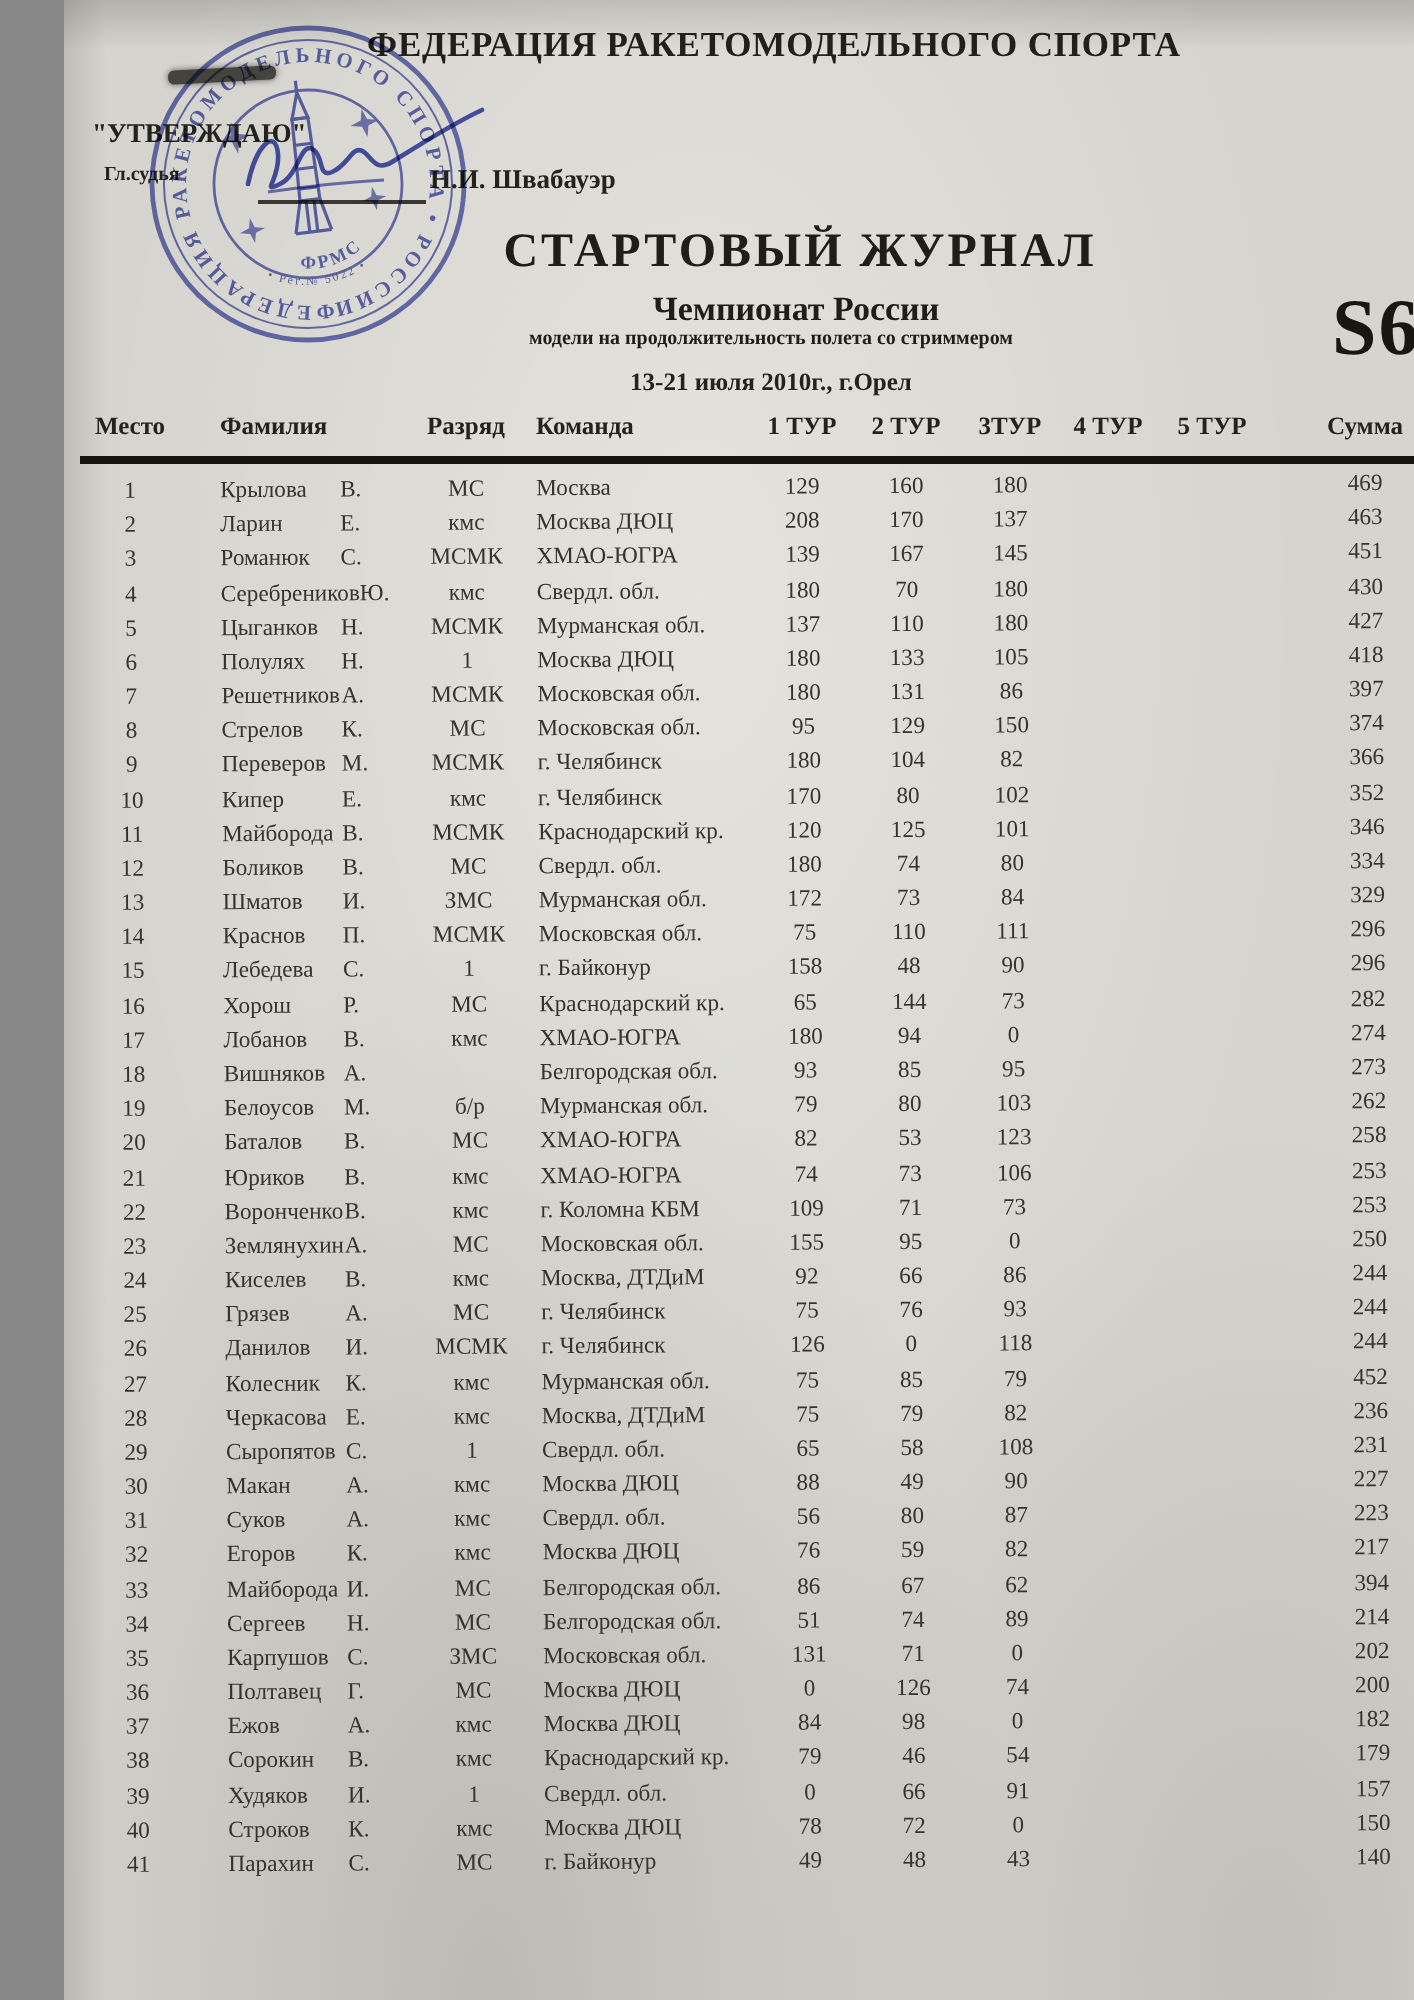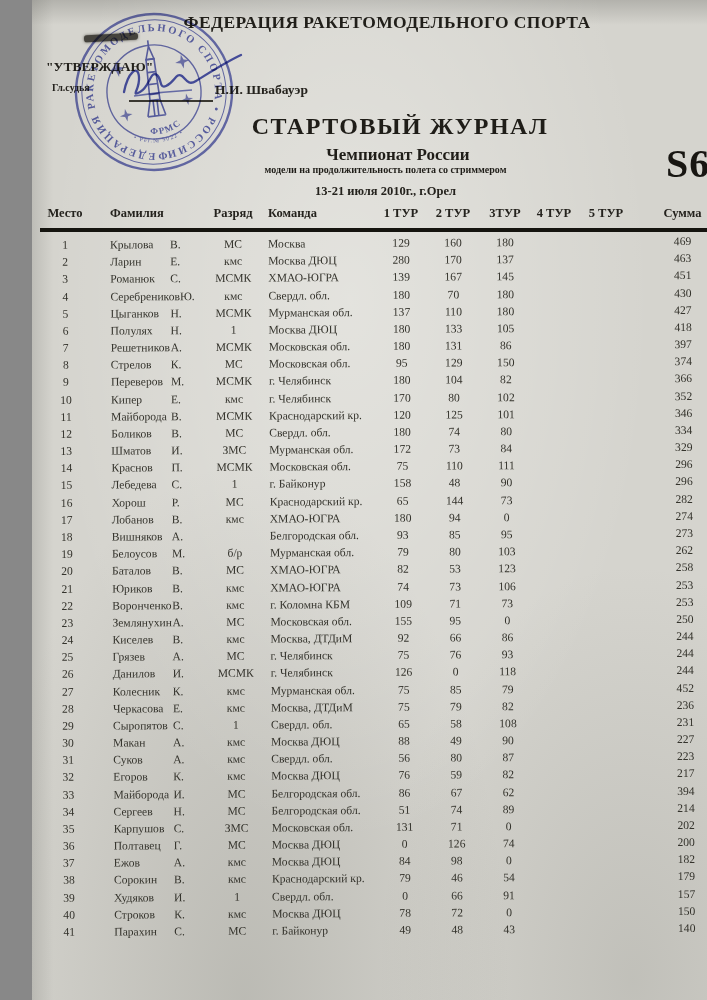--- a/index.html
+++ b/index.html
@@ -139,21 +139,21 @@
         <div class="cell-c"></div>
         <div class="cell-c"></div>
         <div class="cell-c">469</div>
       </div>
       <div class="trow tgrid">
         <div class="cell-c">2</div>
         <div class="cell-l pad-name">Ларин</div>
         <div class="cell-l">Е.</div>
         <div class="cell-c">кмс</div>
         <div class="cell-l pad-team">Москва ДЮЦ</div>
-        <div class="cell-c">280</div>
+        <div class="cell-c">208</div>
         <div class="cell-c">170</div>
         <div class="cell-c">137</div>
         <div class="cell-c"></div>
         <div class="cell-c"></div>
         <div class="cell-c">463</div>
       </div>
       <div class="trow tgrid">
         <div class="cell-c">3</div>
         <div class="cell-l pad-name">Романюк</div>
         <div class="cell-l">С.</div>

